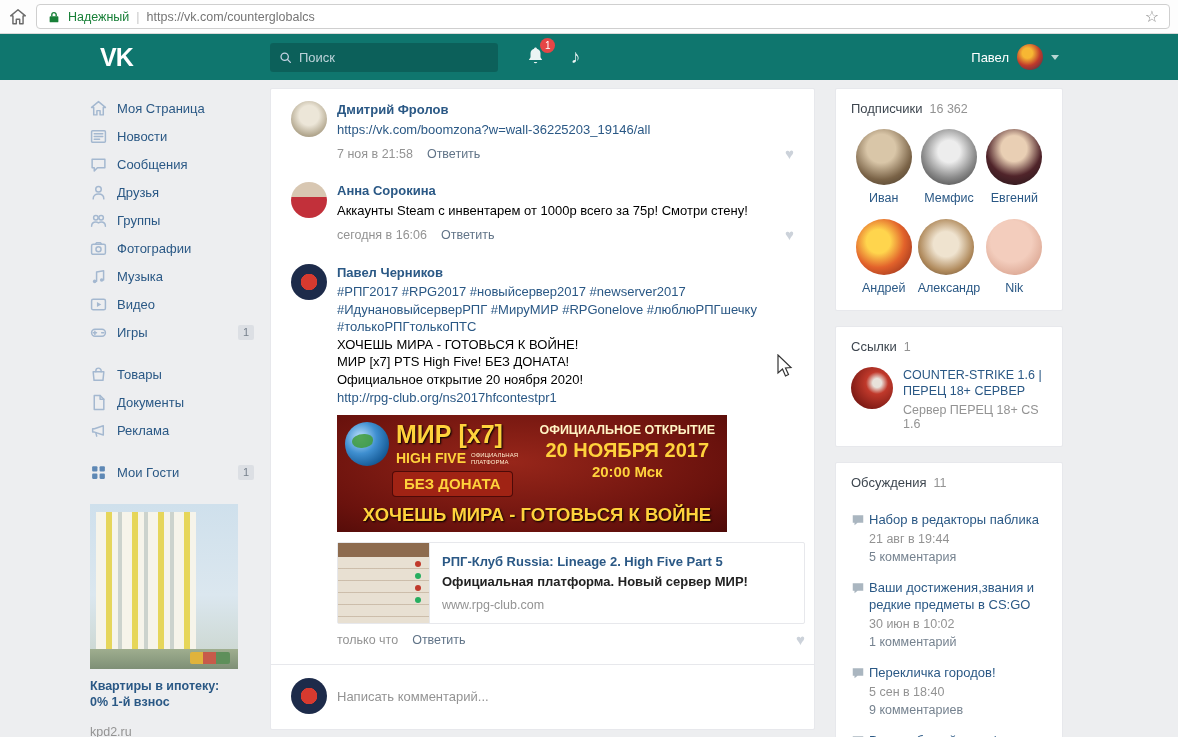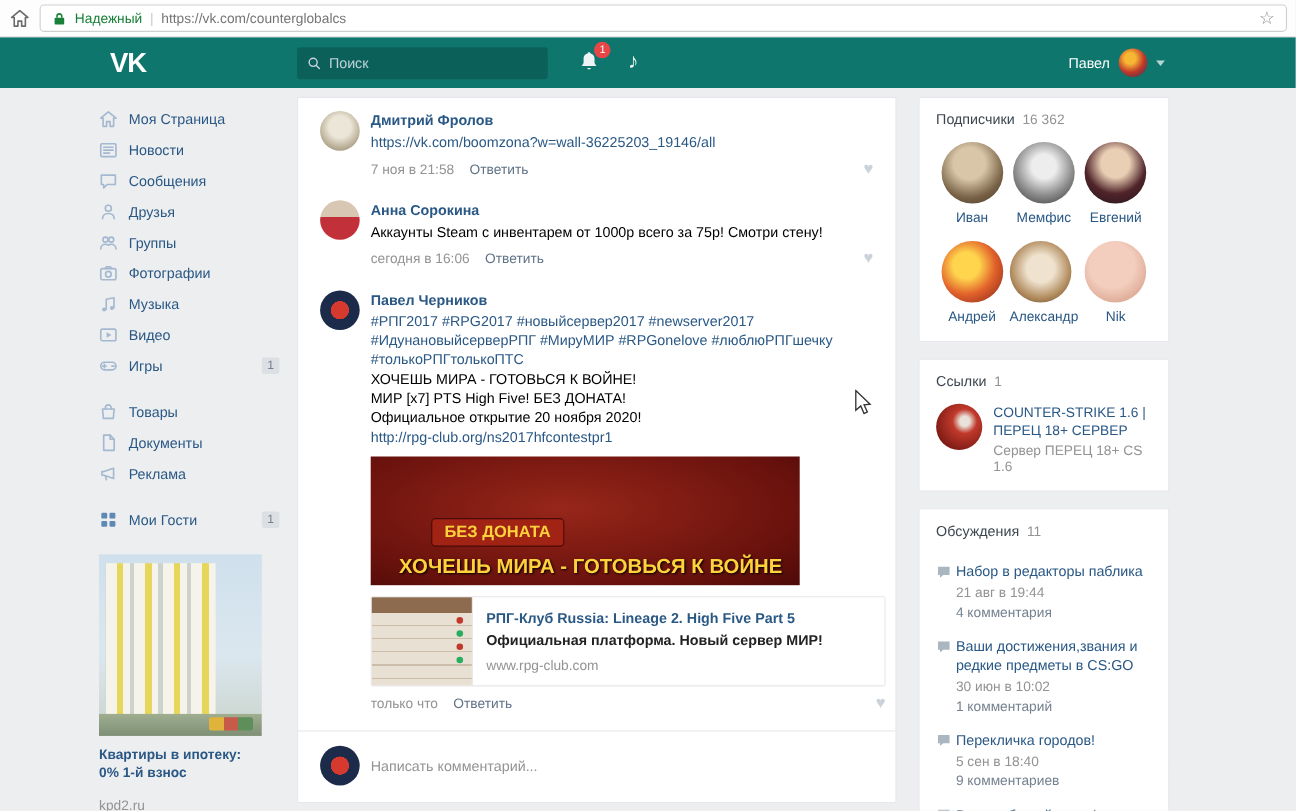--- a/index.html
+++ b/index.html
@@ -330,20 +330,35 @@
           <div class="avatar36 av-pavel"></div>
           <div class="c-body">
             <span class="c-author">Павел Черников</span>
             <div class="hashtags">#РПГ2017 #RPG2017 #новыйсервер2017 #newserver2017 #ИдунановыйсерверРПГ #МируМИР #RPGonelove #люблюРПГшечку #толькоРПГтолькоПТС</div>
             <div class="c-text">ХОЧЕШЬ МИРА - ГОТОВЬСЯ К ВОЙНЕ!</div>
             <div class="c-text">МИР [x7] PTS High Five! БЕЗ ДОНАТА!</div>
             <div class="c-text">Официальное открытие 20 ноября 2020!</div>
             <div class="c-link">http://rpg-club.org/ns2017hfcontestpr1</div>
 
             <div class="banner">
+              <div class="banner-top">
+                <div class="globe"></div>
+                <div class="b-left">
+                  <div class="b-title">МИР [x7]</div>
+                  <div class="b-subrow">
+                    <span class="b-sub">HIGH FIVE</span>
+                    <span class="b-platform">ОФИЦИАЛЬНАЯ ПЛАТФОРМА</span>
+                  </div>
+                </div>
+                <div class="b-right">
+                  <div class="b-r1">ОФИЦИАЛЬНОЕ ОТКРЫТИЕ</div>
+                  <div class="b-r2">20 НОЯБРЯ 2017</div>
+                  <div class="b-r3">20:00 Мск</div>
+                </div>
+              </div>
               <div class="b-nodonate">БЕЗ ДОНАТА</div>
               <div class="b-slogan">ХОЧЕШЬ МИРА - ГОТОВЬСЯ К ВОЙНЕ</div>
             </div>
 
             <div class="link-card">
               <div class="lc-thumb">
                 <div class="lc-dotcol">
                   <span class="lc-dot" style="background:#c0392b"></span>
                   <span class="lc-dot" style="background:#27ae60"></span>
                   <span class="lc-dot" style="background:#c0392b"></span>
@@ -429,21 +444,21 @@
         <span class="c">11</span>
       </div>
 
       <div class="disc-item">
         <svg class="disc-icn" viewBox="0 0 16 16">
             <path d="M2 2.5h12v8.5H7.5l-3.5 3v-3H2z" fill="#aab6c0"></path>
           </svg>
         <div>
           <div class="d-title">Набор в редакторы паблика</div>
           <div class="d-date">21 авг в 19:44</div>
-          <div class="d-comments">4 комментария</div>
+          <div class="d-comments">5 комментария</div>
         </div>
       </div>
 
       <div class="disc-item">
         <svg class="disc-icn" viewBox="0 0 16 16">
             <path d="M2 2.5h12v8.5H7.5l-3.5 3v-3H2z" fill="#aab6c0"></path>
           </svg>
         <div>
           <div class="d-title">Ваши достижения,звания и редкие предметы в CS:GO</div>
           <div class="d-date">30 июн в 10:02</div>

